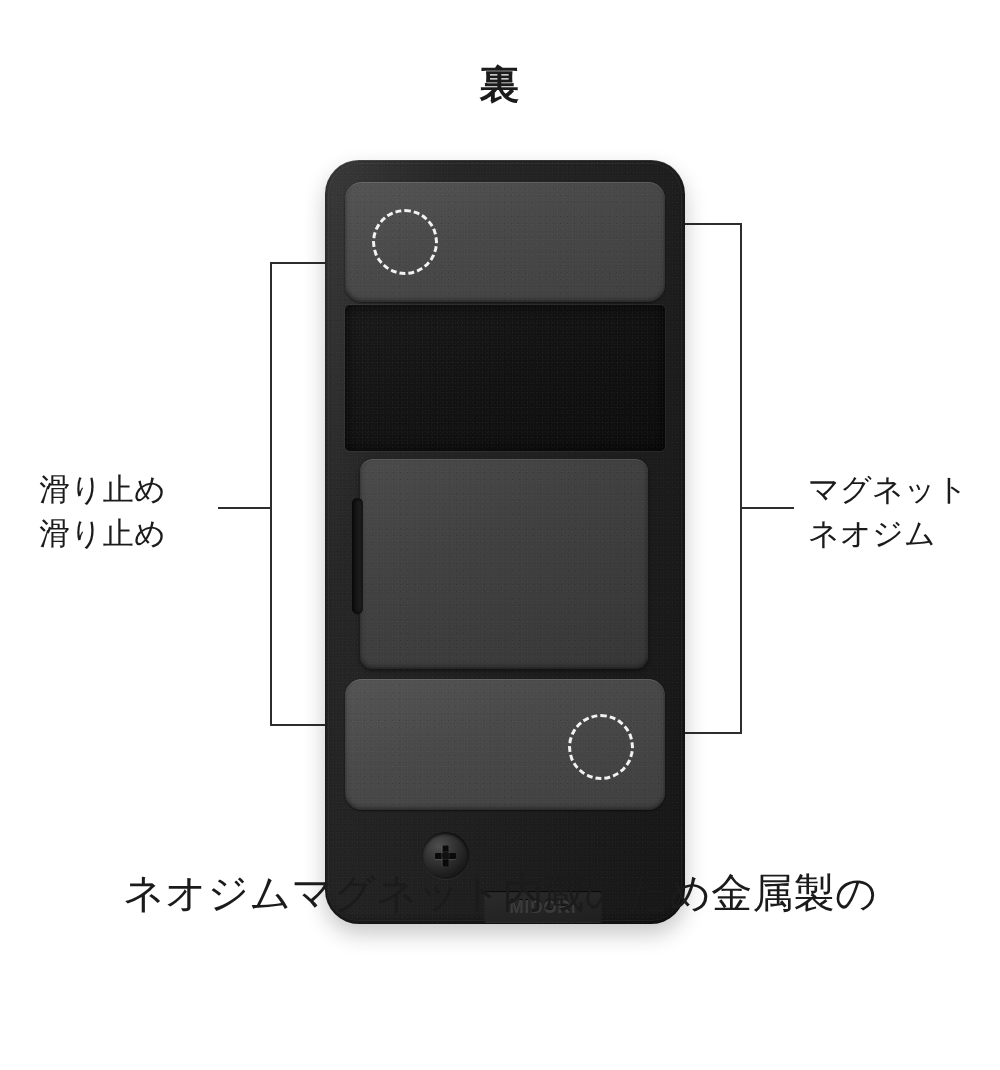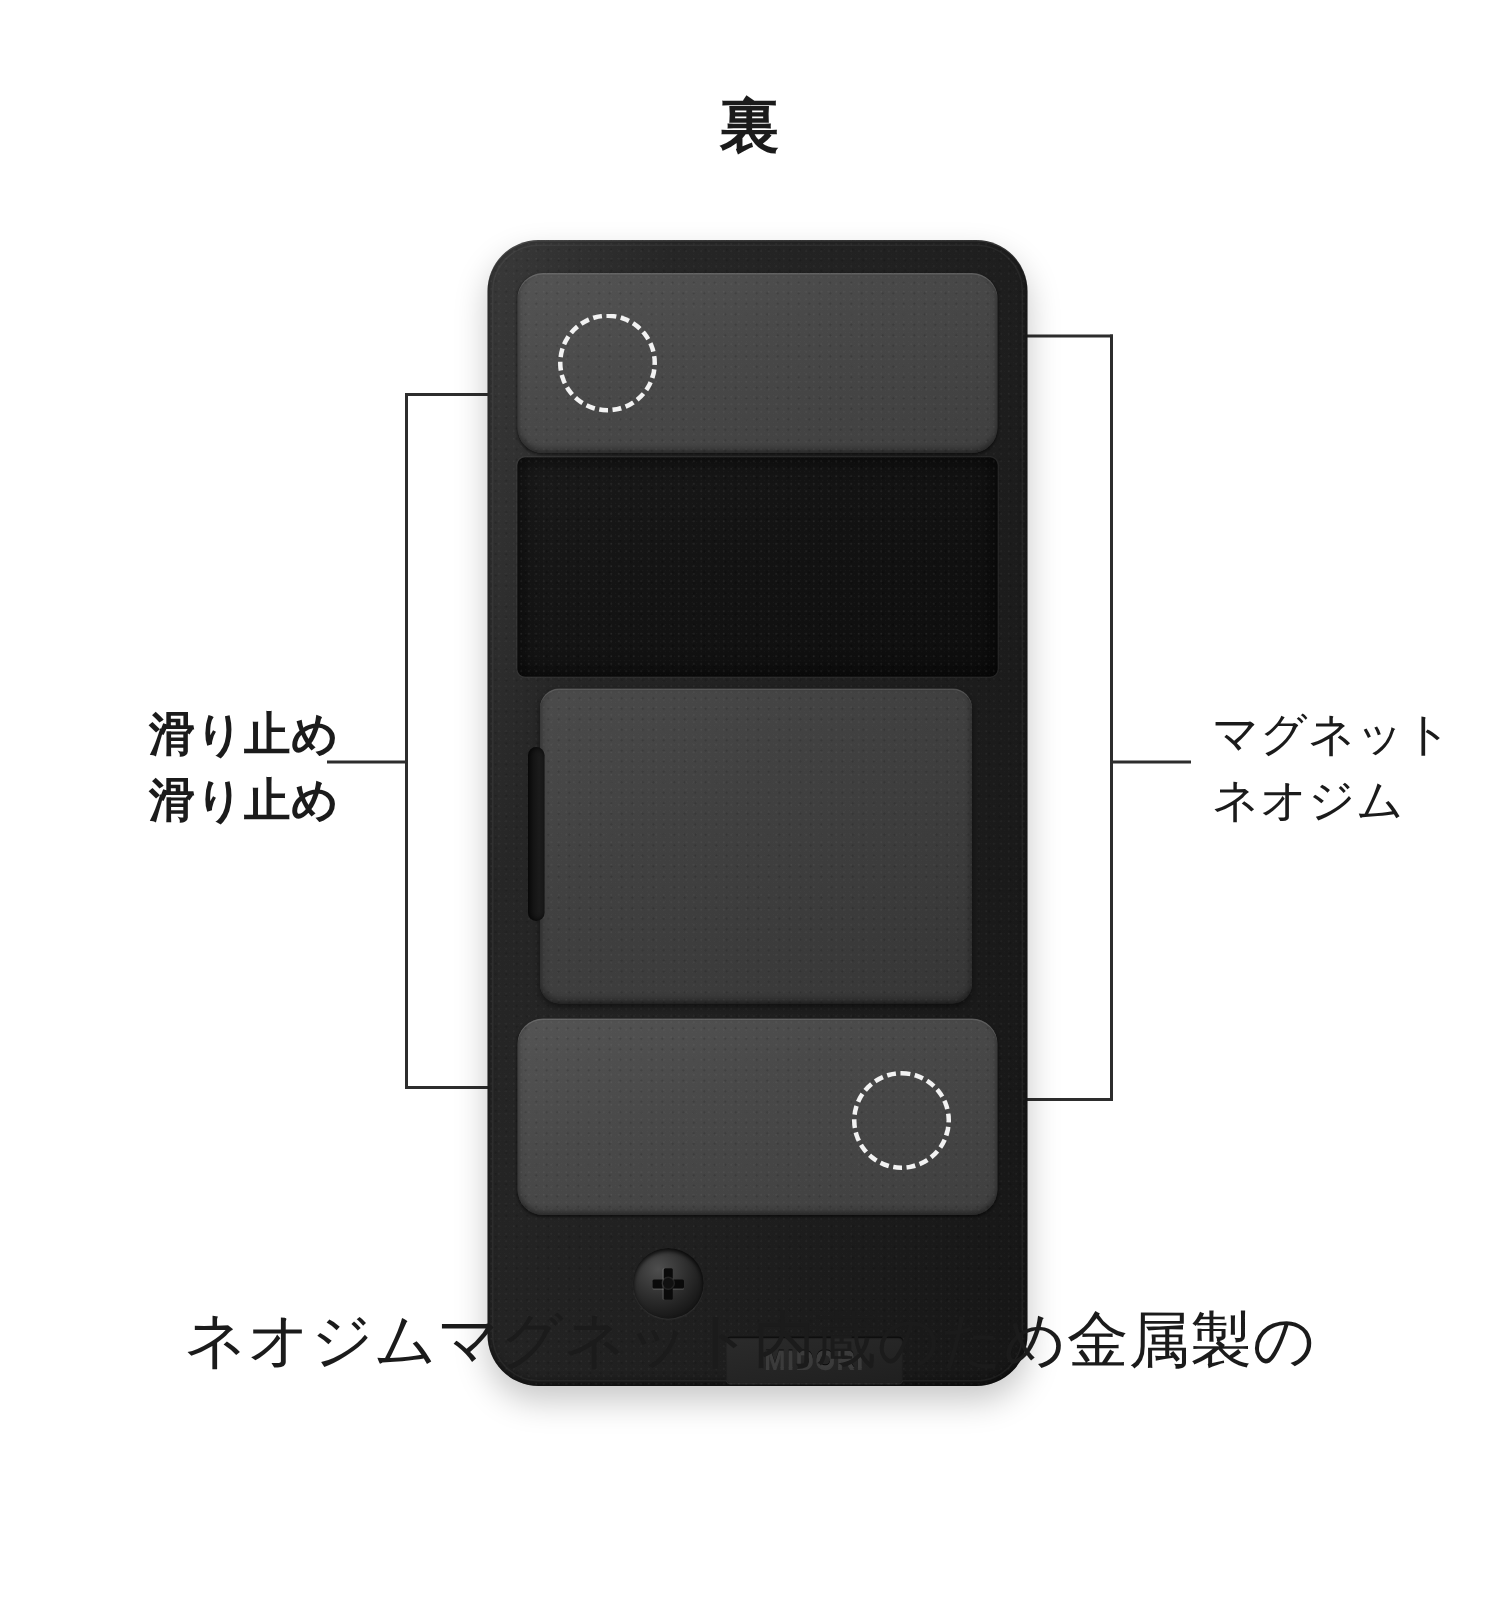--- a/index.html
+++ b/index.html
@@ -59,21 +59,21 @@
   .callout {
     position: absolute;
     font-size: 31px;
     line-height: 1.42;
     font-weight: 500;
     color: #1b1b1b;
     letter-spacing: 0.01em;
     white-space: nowrap;
   }
   .callout .ln { display: block; }
-  .callout.left  { right: 774px; text-align: right; font-weight: bold; }
+  .callout.left  { right: 834px; text-align: right; }
   .callout.right { left: 808px;  text-align: left; }
 
   
   #product {
     position: absolute;
     left: 325px;
     top: 160px;
     width: 360px;
     height: 764px;
   }

